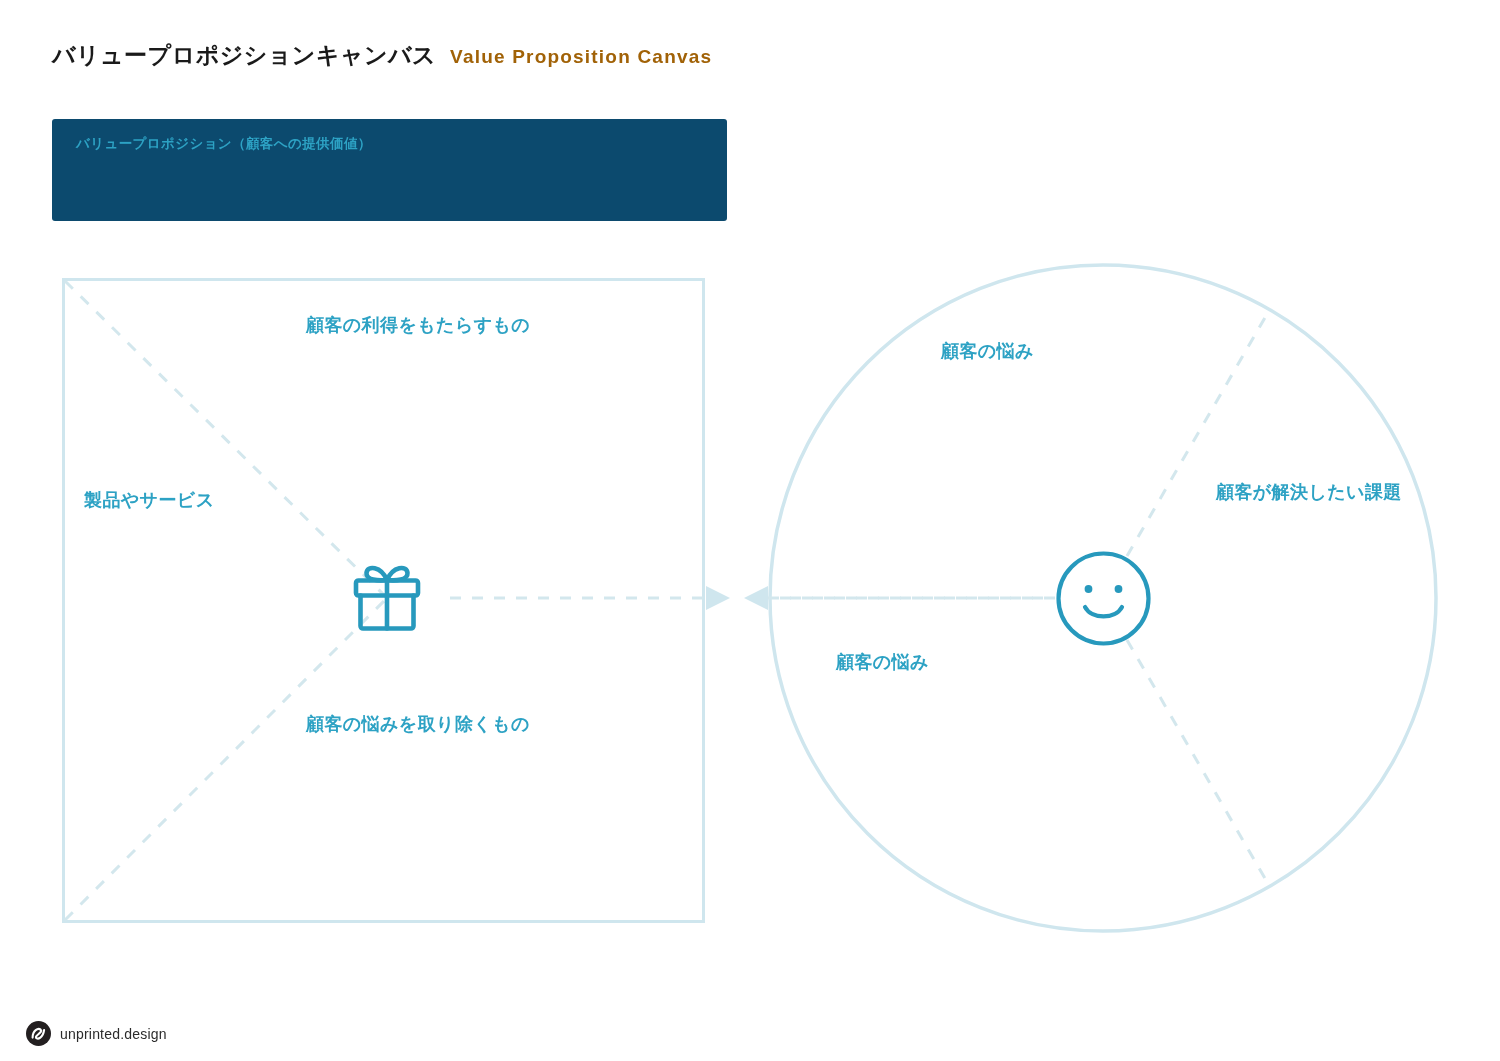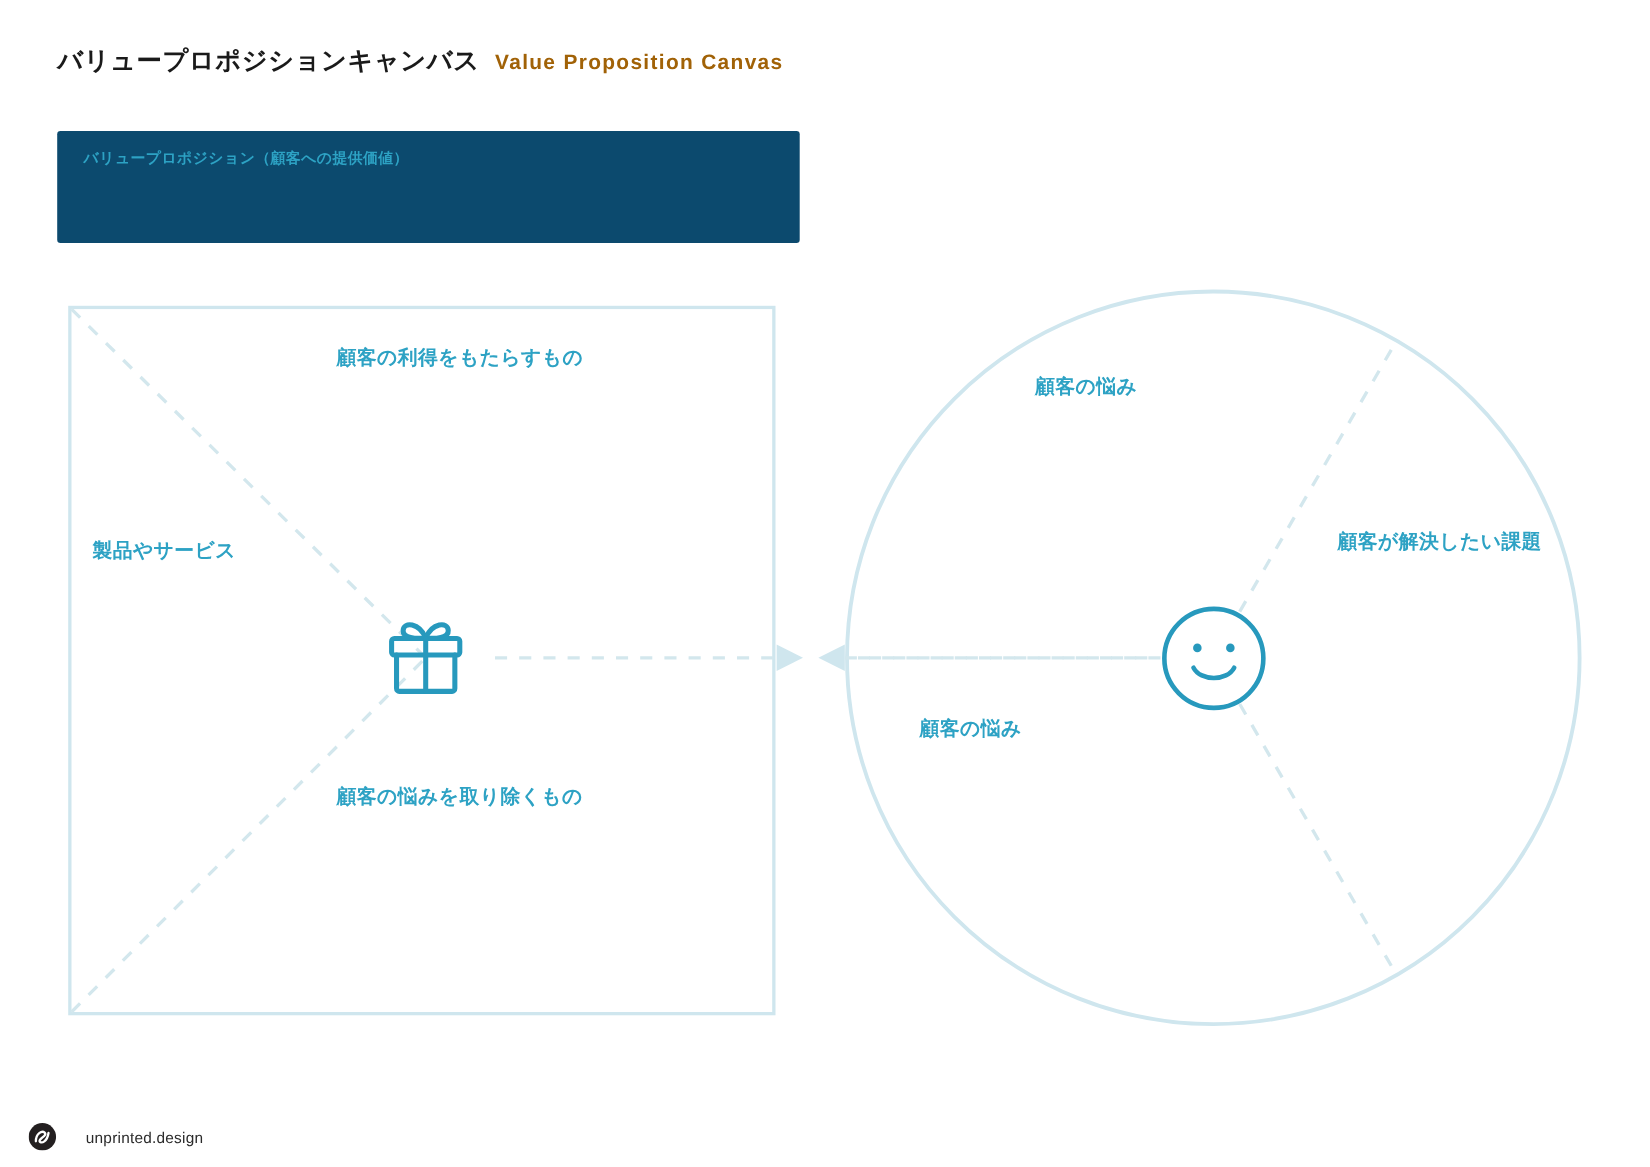--- a/index.html
+++ b/index.html
@@ -116,21 +116,21 @@
     height: 97px;
   }
 
   
   .footer-brand {
     position: absolute;
     left: 26px;
     top: 1021px;
     display: flex;
     align-items: center;
-    gap: 27px;
+    gap: 9px;
     text-align: center;
   }
   .brand-mark {
     width: 25px;
     height: 25px;
     flex: 0 0 auto;
   }
   .brand-text {
     font-size: 14px;
     color: #2b2b2b;

